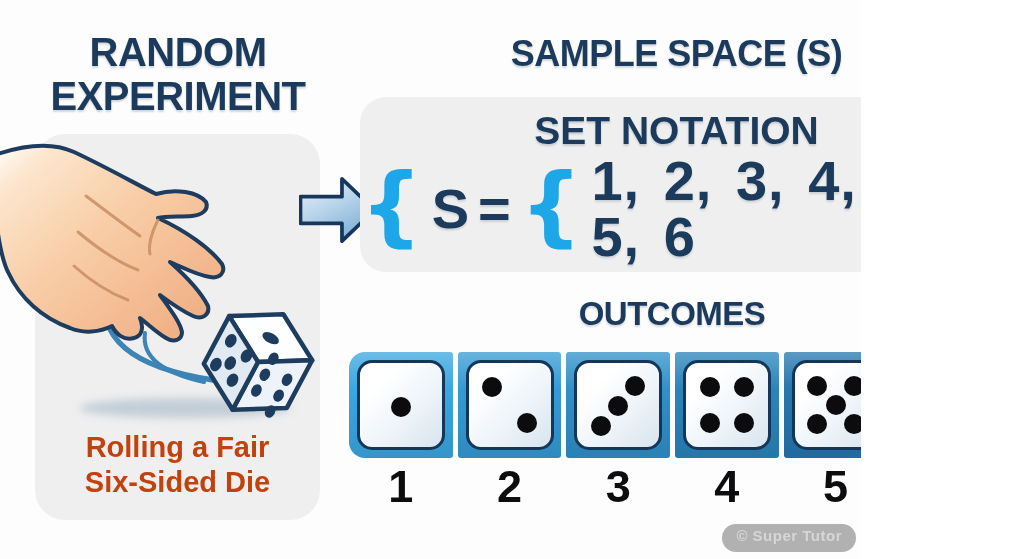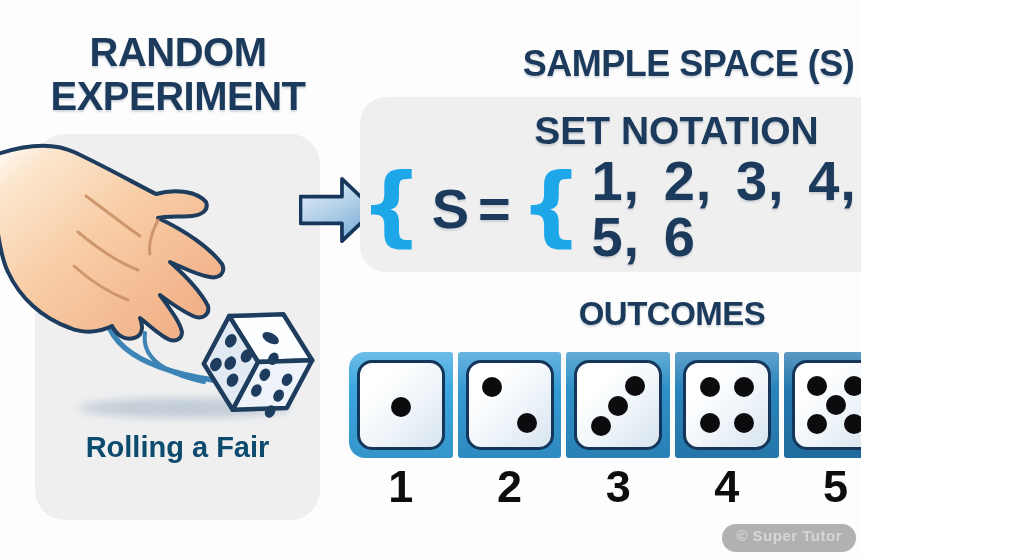--- a/index.html
+++ b/index.html
@@ -11,32 +11,32 @@
   
   .navy-head{
     color:var(--navy,#1b3a5c);
     font-weight:700;
     letter-spacing:-0.5px;
     text-align:center;
     text-shadow:0 2px 2px rgba(23,42,66,.18);
     line-height:1.1;
   }
   #random-title{position:absolute;left:28px;top:30px;width:300px;font-size:40px;}
-  #sample-title{position:absolute;left:372px;top:34px;width:633px;font-size:36px;margin-top:10px;}
+  #sample-title{position:absolute;left:360px;top:34px;width:633px;font-size:36px;}
   #outcomes-title{position:absolute;left:349px;top:296px;width:646px;font-size:33px;}
 
   
   #left-panel{
     position:absolute;left:35px;top:134px;width:285px;height:386px;
     background:var(--panel-gray,#efeff0);border-radius:30px;
   }
   #illustration{position:absolute;left:-10px;top:136px;width:340px;height:300px;}
   #left-caption{
     position:absolute;left:35px;top:430px;width:285px;
-    text-align:center;font-size:29px;font-weight:700;color:#0c4a6e;line-height:1.22;
+    text-align:center;font-size:29px;font-weight:700;color:#c2410c;line-height:1.22;
   }
 
   
   #arrow{position:absolute;left:299px;top:170px;width:80px;height:80px;}
 
   
   #set-panel{
     position:absolute;left:360px;top:97px;width:633px;height:175px;
     background:var(--panel-gray,#efeff0);border-radius:26px;
   }
@@ -171,20 +171,21 @@
         <ellipse cx="12" cy="8" rx="5" ry="6.5"></ellipse>
         <ellipse cx="34" cy="20" rx="5" ry="6.5"></ellipse>
         <ellipse cx="12" cy="26" rx="5" ry="6.5"></ellipse>
         <ellipse cx="34" cy="38" rx="5" ry="6.5"></ellipse>
       </g>
     </g>
   </svg>
 
   <div id="left-caption">
     <div>Rolling a Fair</div>
+    <div>Six-Sided Die</div>
   </div>
 
   <svg id="arrow" viewBox="0 0 108 108">
     <defs>
       <linearGradient id="arrowfill" x1="0" y1="0" x2="0.6" y2="1">
         <stop offset="0" stop-color="#eaf3fb"></stop>
         <stop offset="0.5" stop-color="#b9d4ea"></stop>
         <stop offset="1" stop-color="#7fb0d8"></stop>
       </linearGradient>
     </defs>

